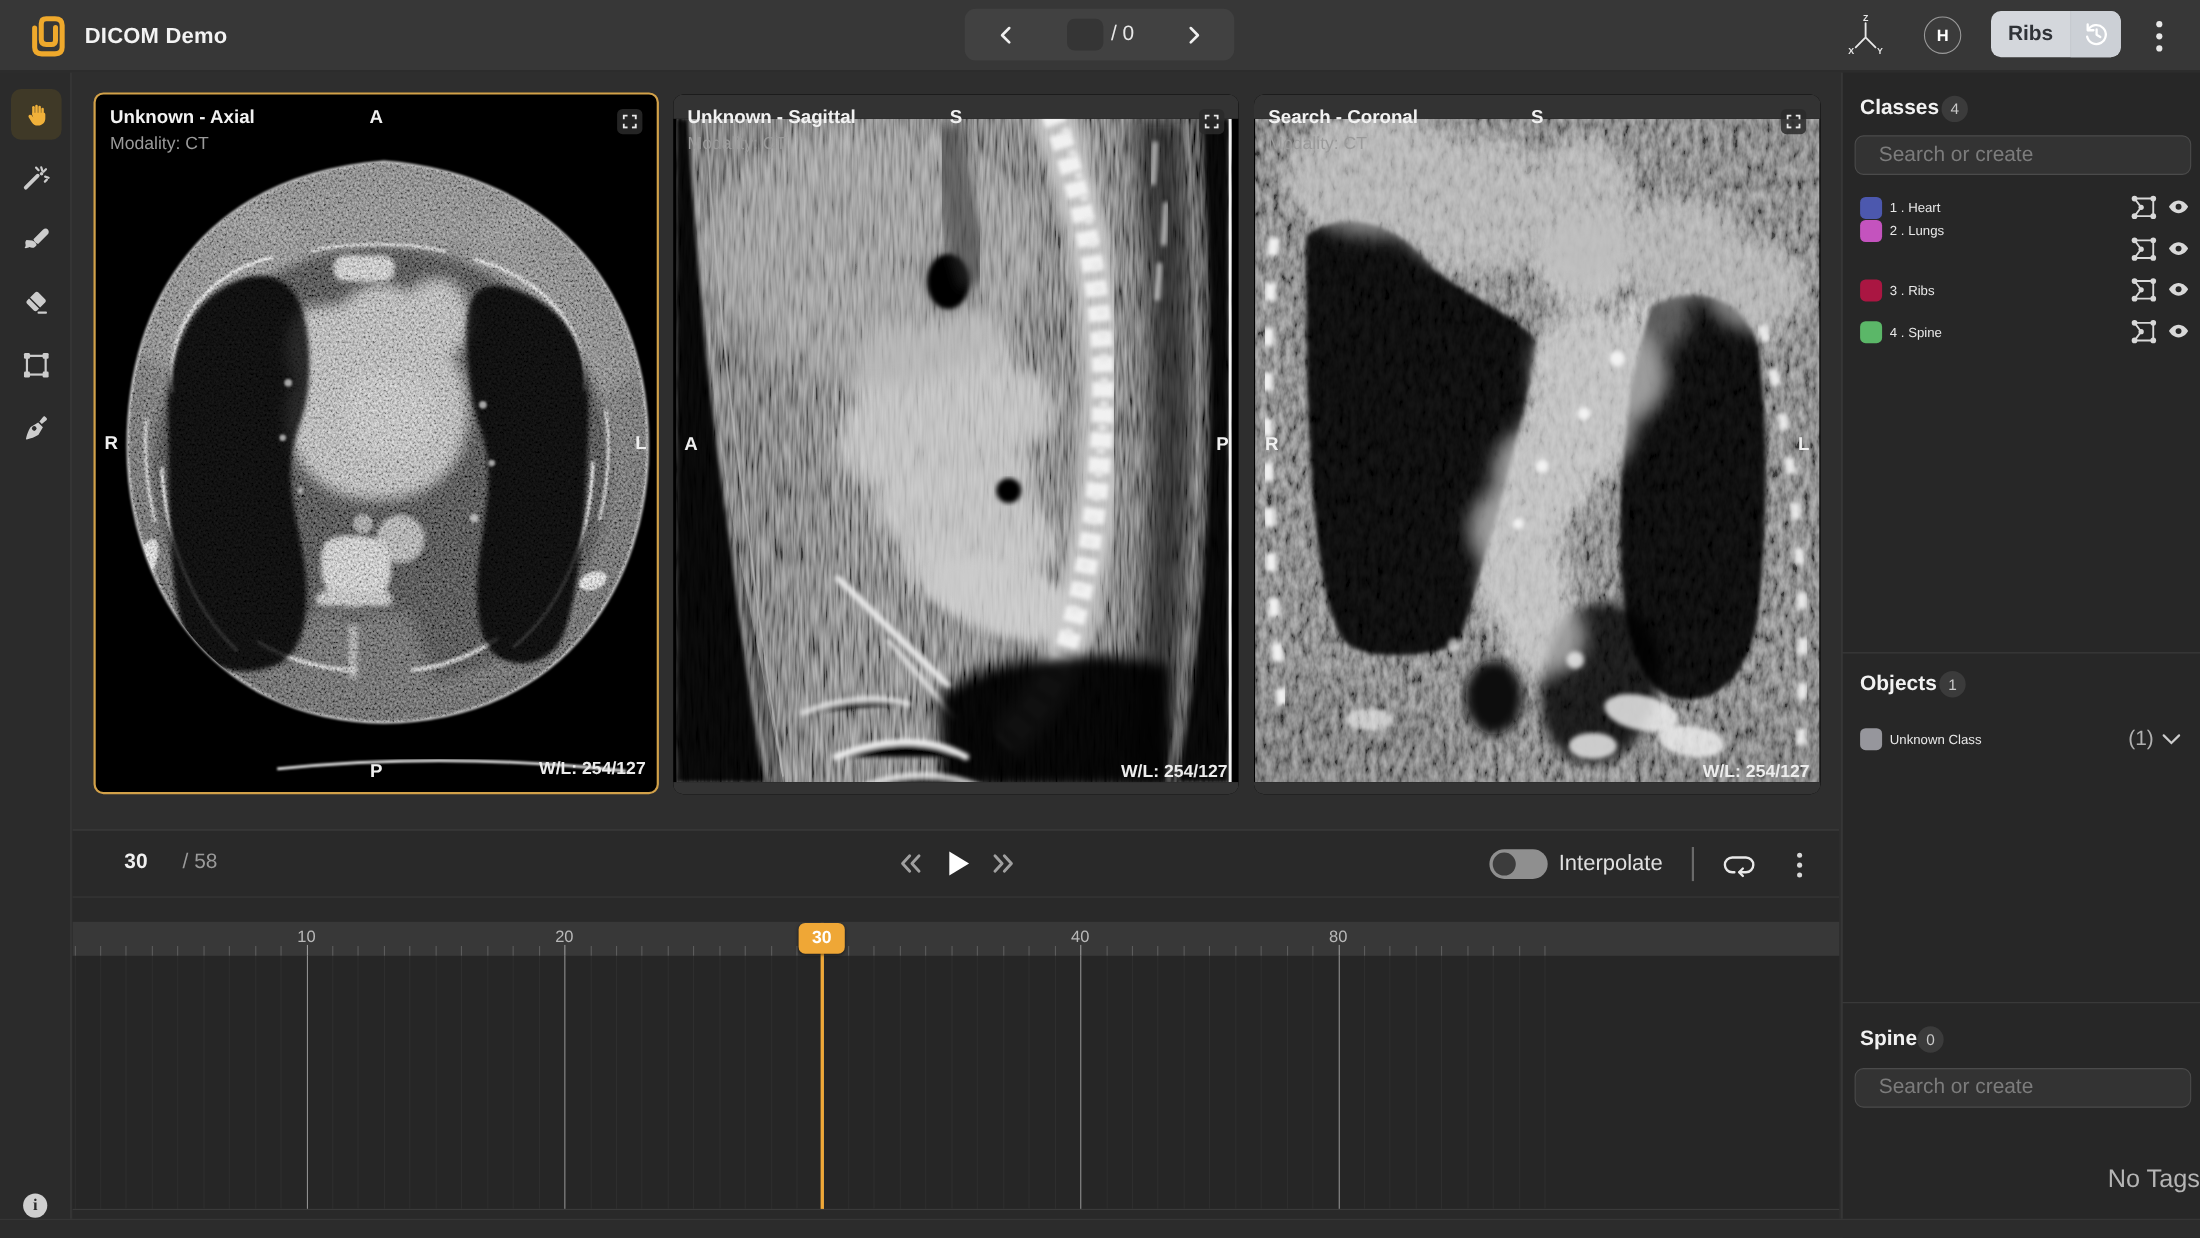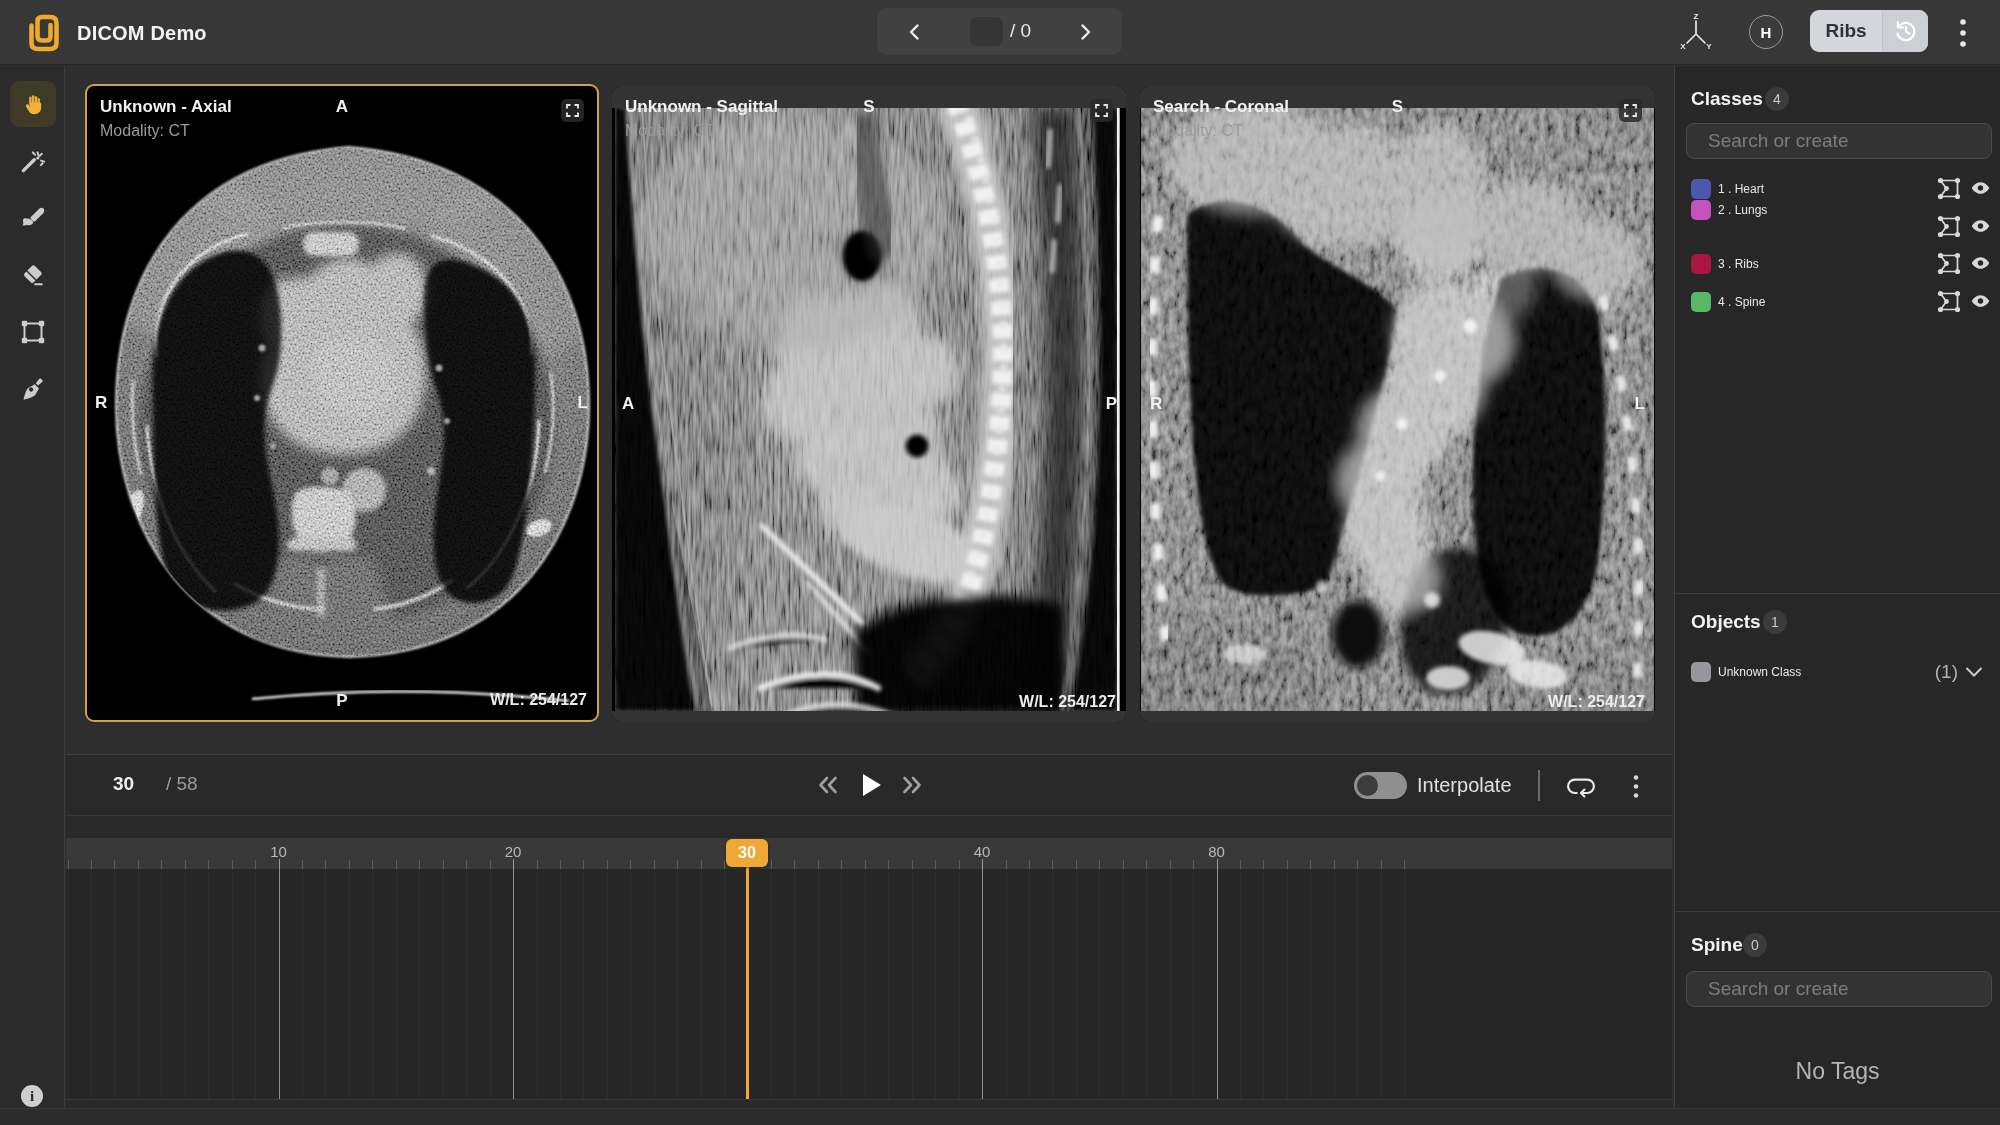--- a/index.html
+++ b/index.html
@@ -46,21 +46,21 @@
   #toggle .knob { position:absolute; left:3px; top:3px; width:21px; height:21px; border-radius:50%; background:#3c3c3c; }
 
   #rightpanel { position:absolute; left:1674px; top:66px; width:326px; height:1059px; background:#272727; border-left:1px solid #404040; }
   .sechead { position:absolute; left:16px; color:#f2f2f2; font-size:19px; font-weight:bold; }
   .badge { position:absolute; width:24px; height:24px; border-radius:50%; background:#3b3b3b; color:#c9c9c9; font-size:14px; display:flex; align-items:center; justify-content:center; }
   .searchbox { position:absolute; left:11px; width:306px; height:36px; background:#333333; border:1px solid #4b4b4b; border-radius:8px; color:#7c7c7c; font-size:19px; line-height:34px; padding-left:21px; }
   .clsrow { position:absolute; left:16px; height:28px; display:flex; align-items:center; }
   .swatch { width:20px; height:20px; border-radius:5px; margin-right:7px; }
   .clsname { color:#e8e8e8; font-size:12px; }
   .divider { position:absolute; left:0; width:100%; height:1px; background:#3c3c3c; }
-  #notags { position:absolute; left:0; top:992px; width:100%; text-align:center; color:#b5b5b5; font-size:23px; }
+  #notags { position:absolute; left:0; top:992px; width:100%; text-align:right; color:#b5b5b5; font-size:23px; }
   #footer { position:absolute; left:0; top:1108px; width:2000px; height:17px; background:#2c2c2c; border-top:1px solid #383838; }
   #infoicon { position:absolute; left:21px; top:1085px; width:22px; height:22px; border-radius:50%; background:#cfcfcf; color:#2a2a2a; font-size:15px; font-weight:bold; display:flex; align-items:center; justify-content:center; font-family:"Liberation Serif",serif; }
 </style>
 </head>
 <body>
 
 <div id="topbar">
   <svg class="abs" style="left:20px;top:8px" width="48" height="48" viewBox="0 0 48 48" fill="none">
     <path d="M11.5 17.5 V35 Q11.5 41 18 41 H30 Q36.5 41 36.5 35 V15 Q36.5 9 30 9 H22 Q17.5 9 17.5 13.5 V28 Q17.5 32.5 22 32.5 H26.5 Q30.5 32.5 30.5 28.5 V17" stroke="#efa92c" stroke-width="4.6" stroke-linecap="round" fill="none"></path>
   </svg>

